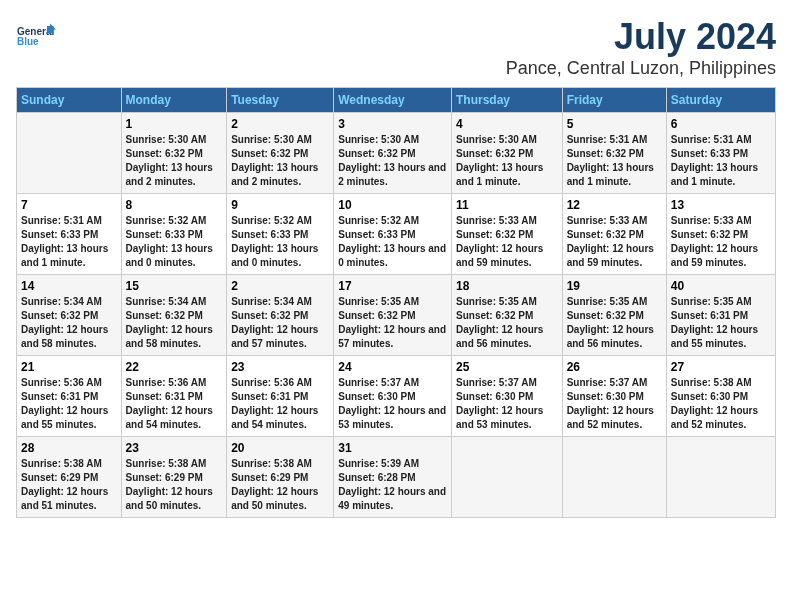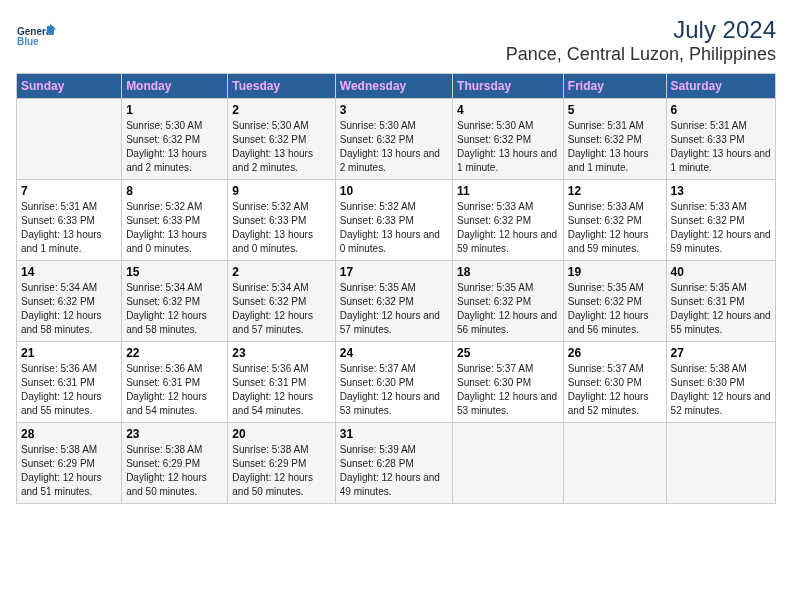--- a/index.html
+++ b/index.html
@@ -18,36 +18,36 @@
     }
     .logo {
       display: flex;
       align-items: center;
       gap: 4px;
     }
     .title-section {
       text-align: right;
     }
     .main-title {
-      font-size: 24px;
-      font-weight: normal;
+      font-size: 36px;
+      font-weight: bold;
       color: #1a3a5c;
     }
     .subtitle {
       font-size: 18px;
       color: #333;
     }
     table {
       width: 100%;
       border-collapse: collapse;
       font-size: 11px;
     }
     thead tr th {
       background-color: #2a6099;
-      color: #f0abfc;
+      color: #7dd3fc;
       padding: 5px 4px;
       text-align: left;
       font-size: 12px;
       font-weight: bold;
       border: 1px solid #ccc;
     }
     tbody tr td {
       border: 1px solid #ccc;
       padding: 4px;
       vertical-align: top;
@@ -62,20 +62,21 @@
     .day-number {
       font-weight: bold;
       font-size: 12px;
       display: block;
       margin-bottom: 2px;
     }
     .day-info {
       font-size: 10px;
       color: #222;
       line-height: 1.4;
+      font-weight: bold;
     }
     .empty-cell {
       background-color: #f5f5f5;
     }
   </style>
 </head>
 <body>
 
 <div class="header">
   <div class="logo">

